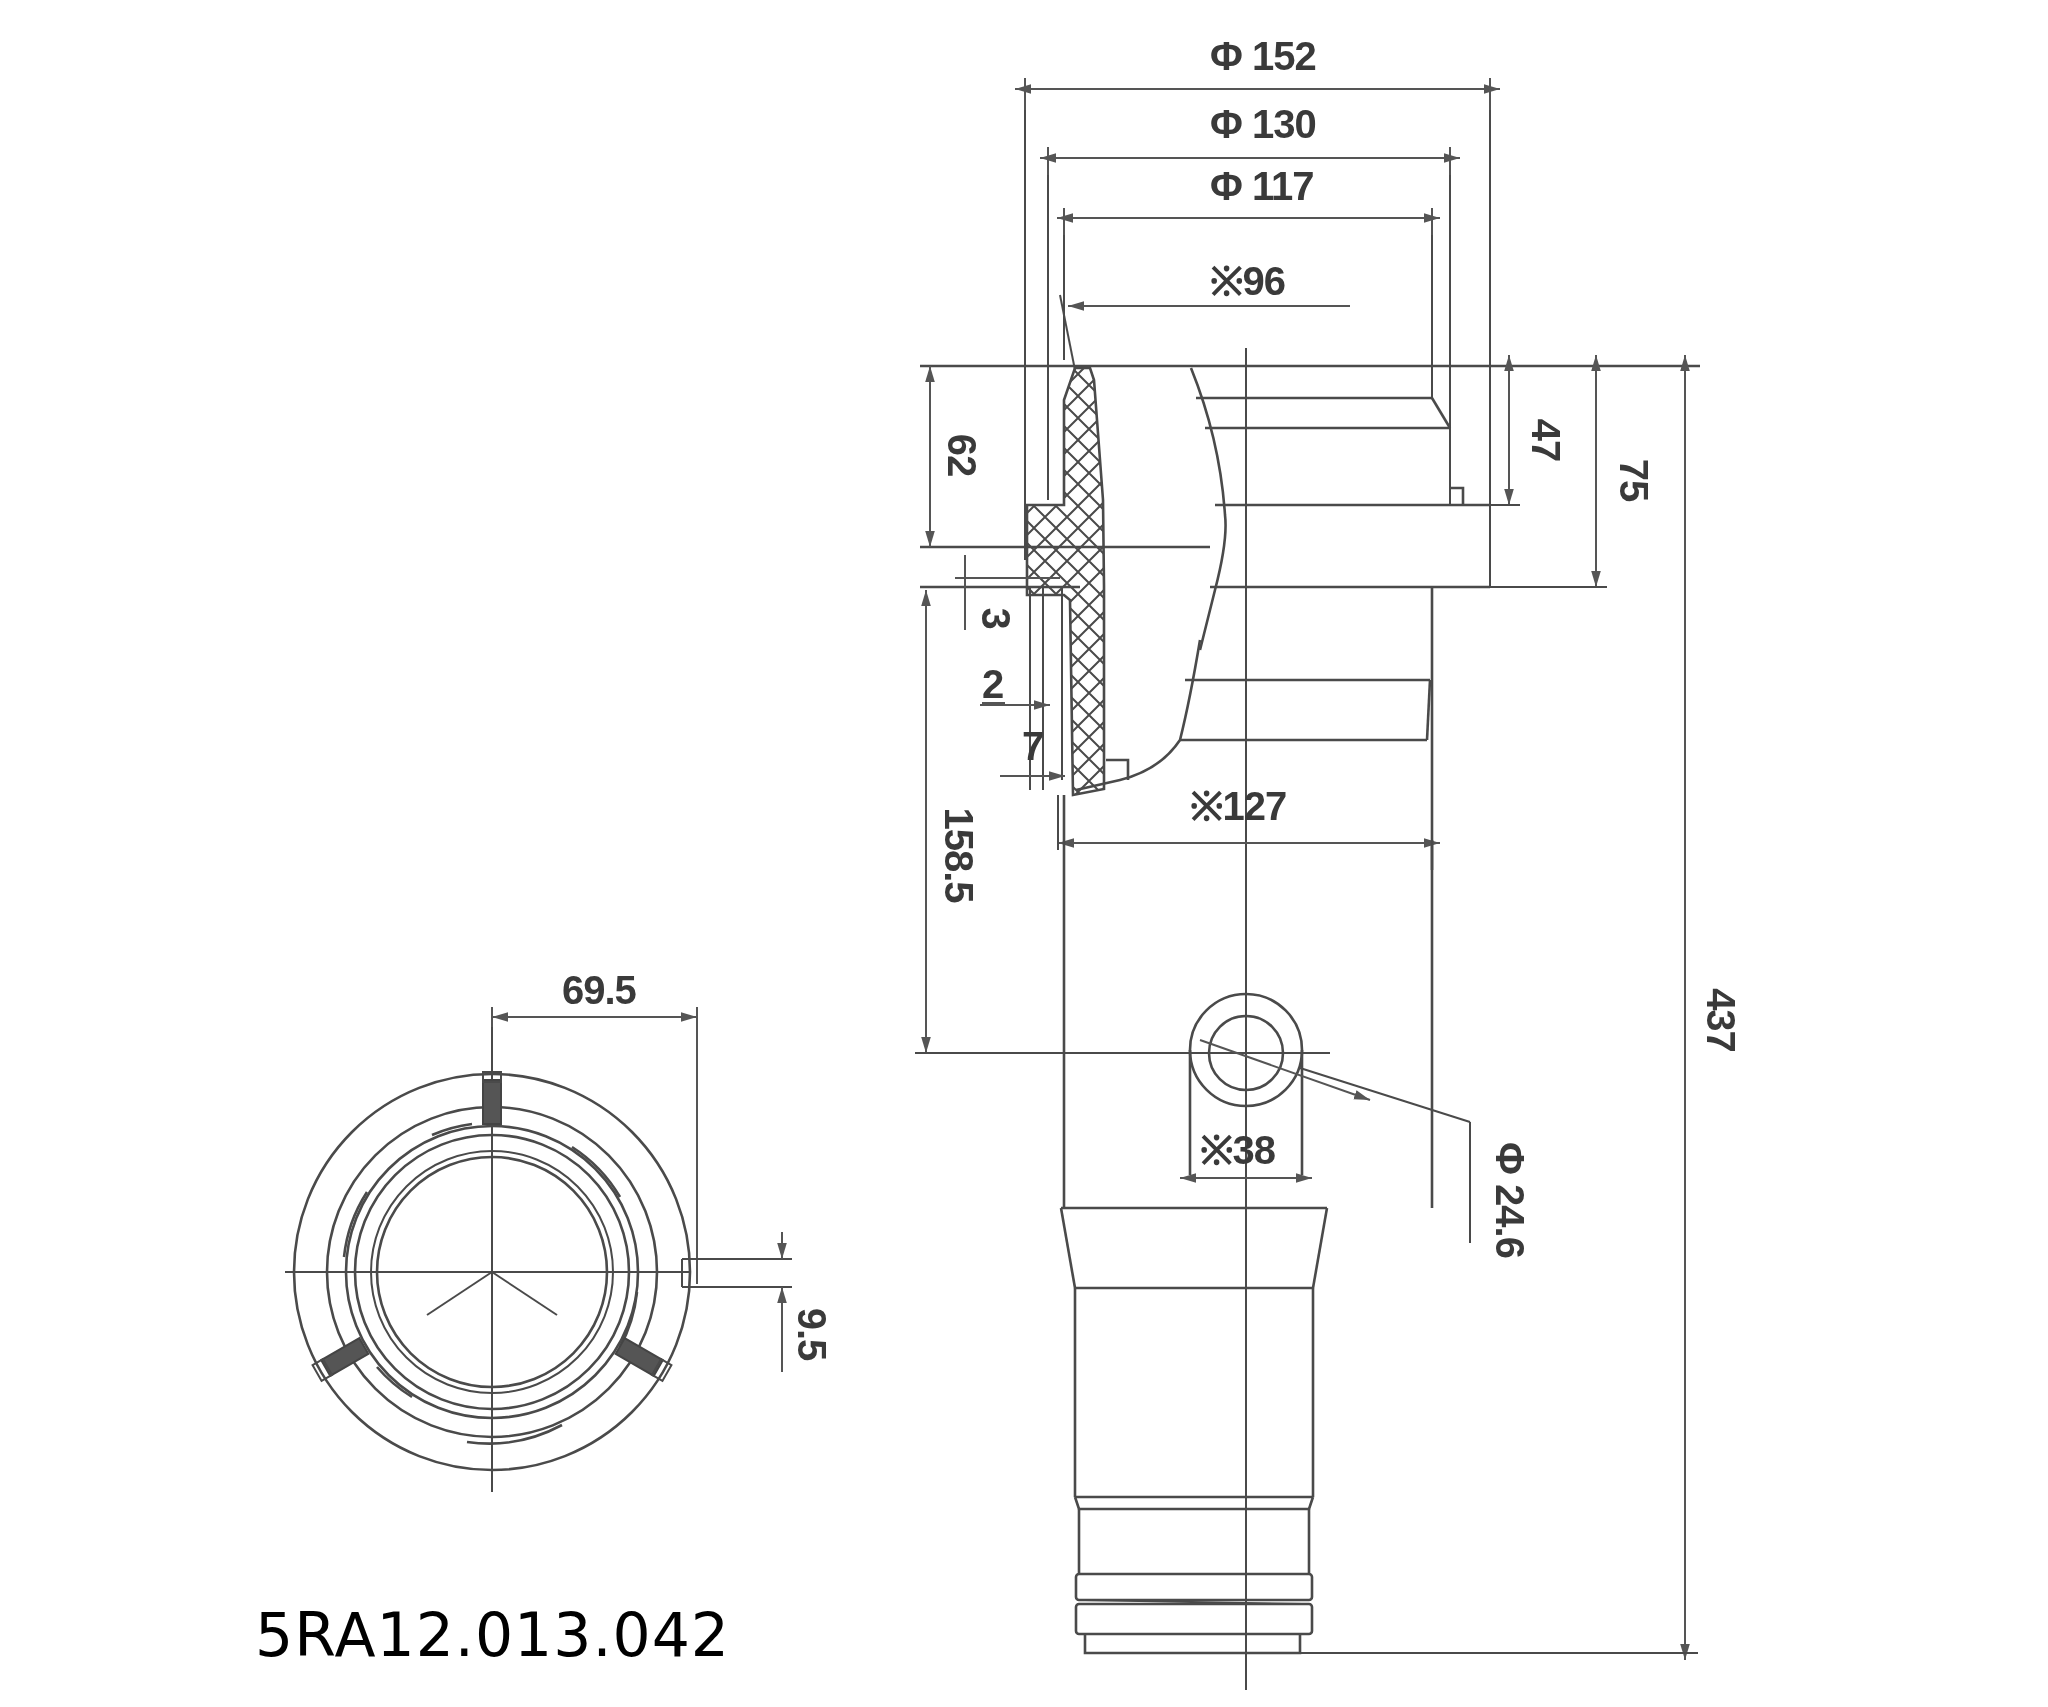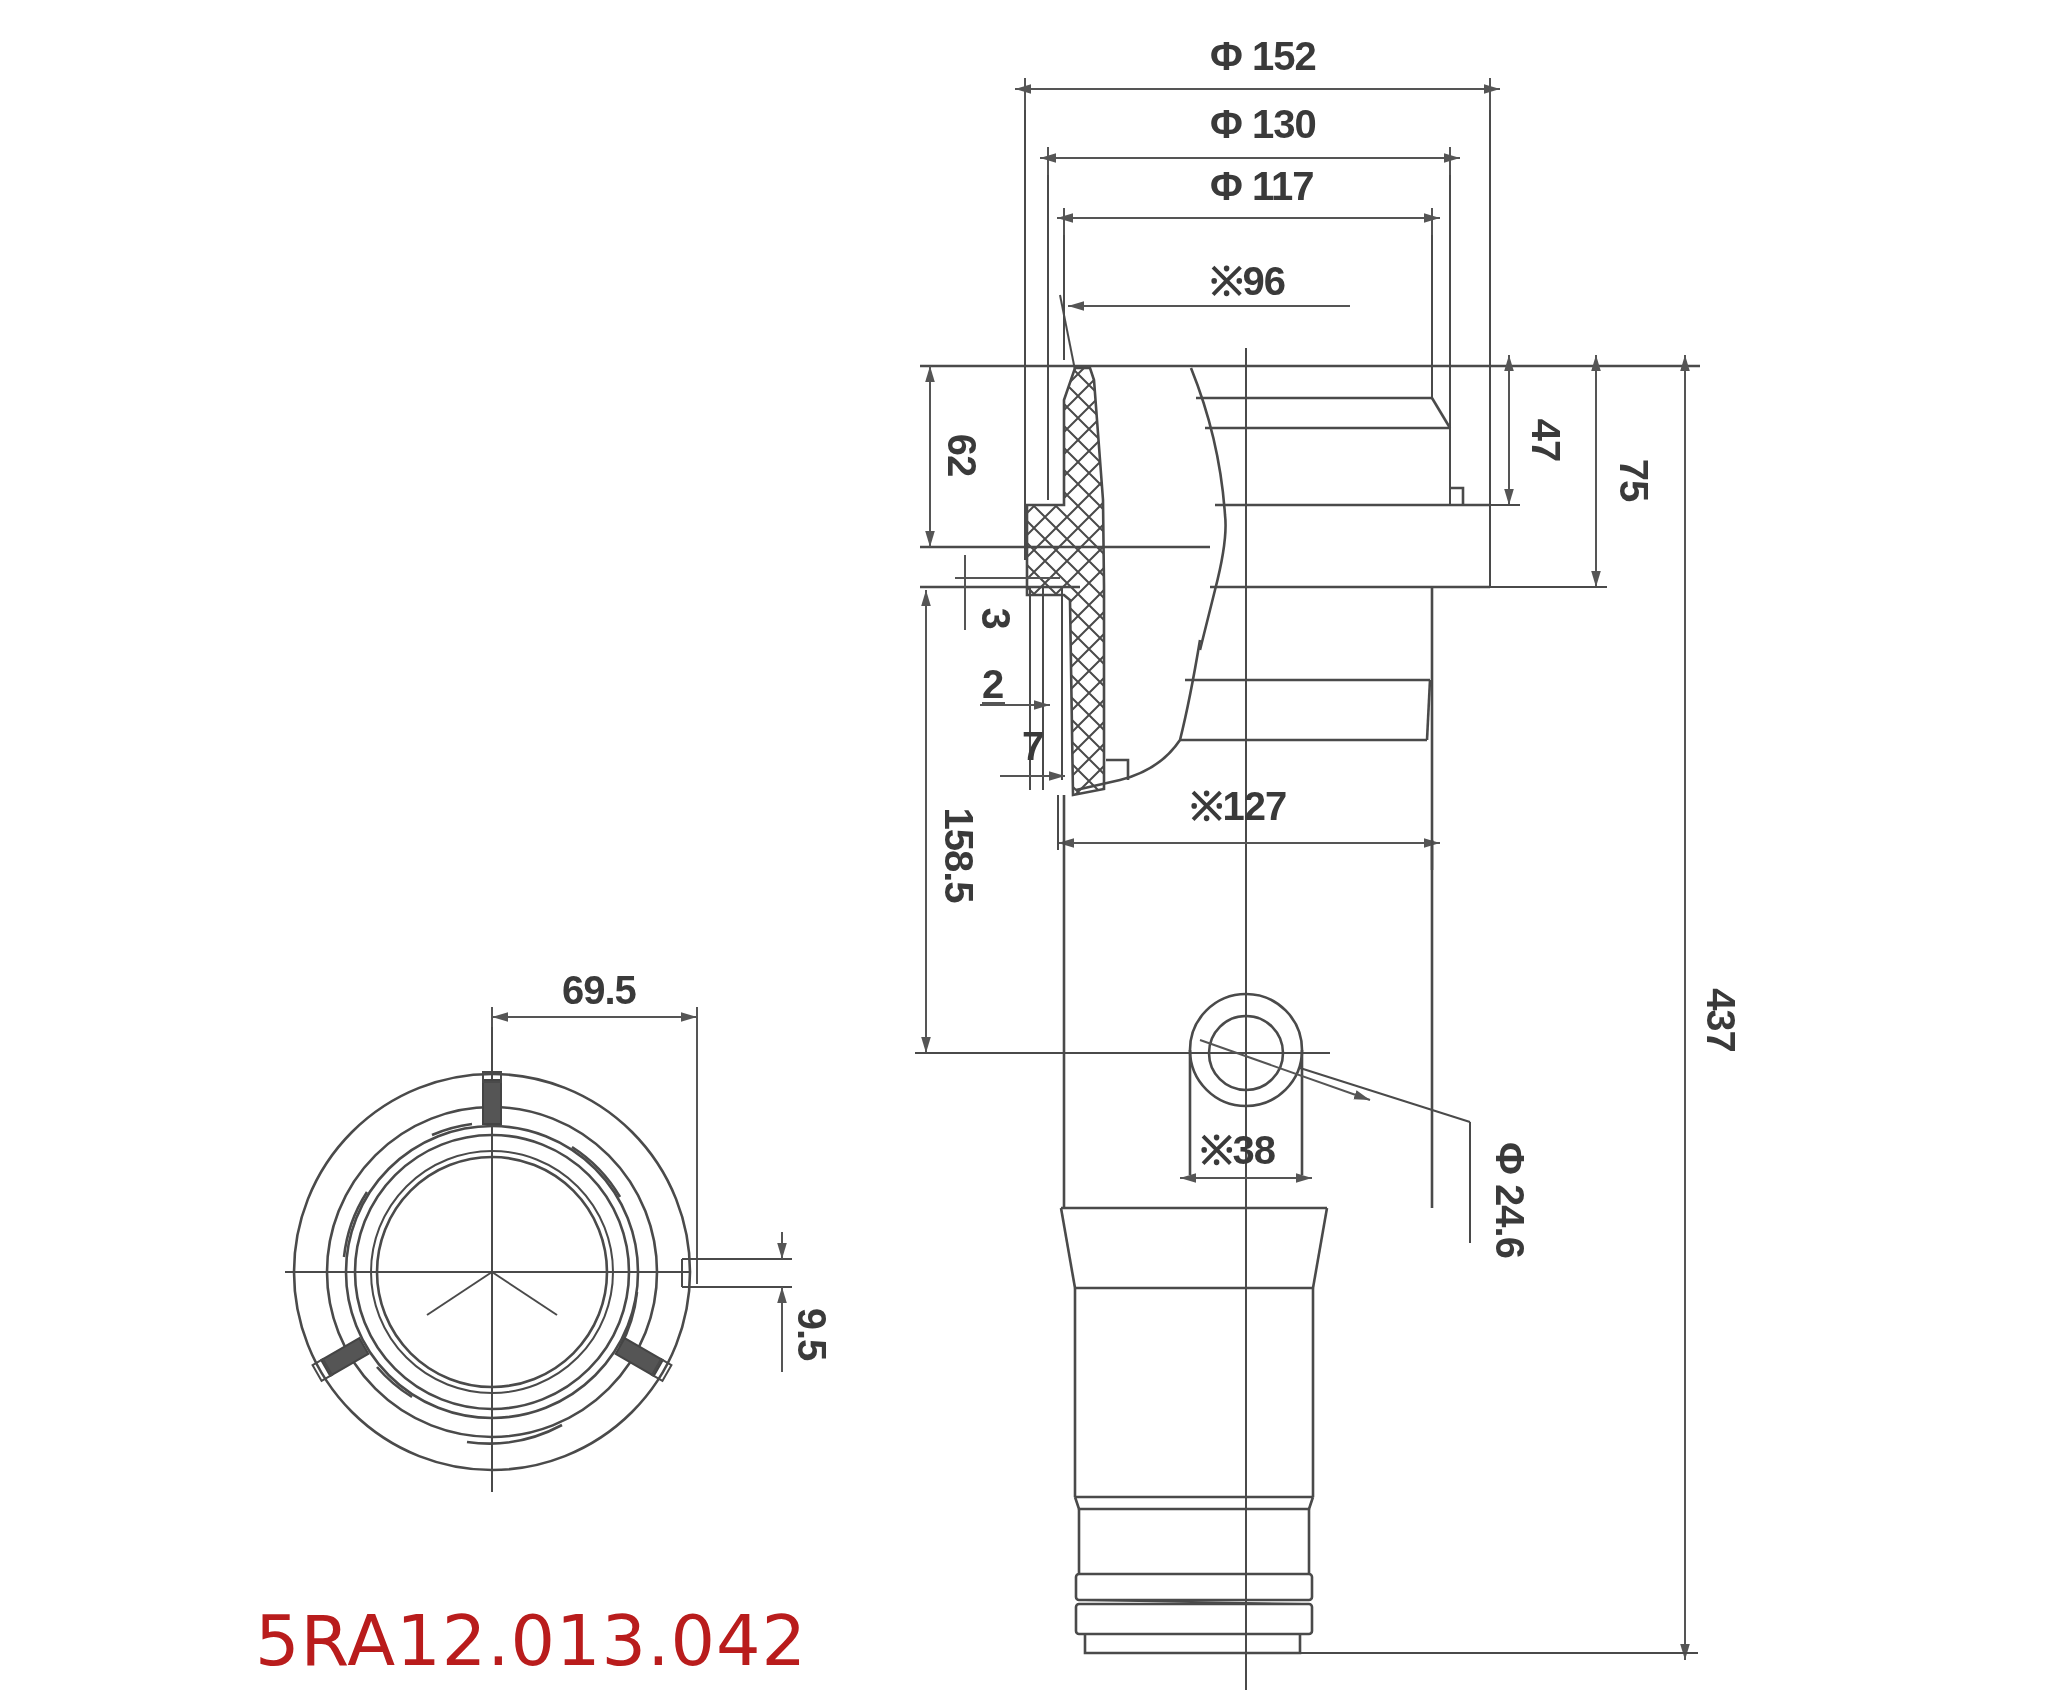--- a/index.html
+++ b/index.html
@@ -2,21 +2,21 @@
 <html><head>
 <meta charset="utf-8">
 <style>
   html, body { margin: 0; padding: 0; background: #ffffff; }
   body { width: 2048px; height: 1707px; overflow: hidden; position: relative; font-family: "Liberation Sans", sans-serif; }
   #drawing { position: absolute; left: 0; top: 0; width: 2048px; height: 1707px; }
   .ln { stroke: #4a4a4a; stroke-width: 2.6; fill: none; }
   .ln-thin { stroke: #4a4a4a; stroke-width: 2; fill: none; }
   .dim { stroke: #555; stroke-width: 2; fill: none; }
   .dimtxt { font-family: "Liberation Sans", sans-serif; font-size: 40px; fill: #3a3a3a; font-weight: bold; letter-spacing: -1px; }
-  .part-number { position: absolute; left: 255px; top: 1600px; font-family: "DejaVu Sans", sans-serif; font-size: 70px; color: #b91c1c; letter-spacing: 1px; }
+  .part-number { position: absolute; left: 255px; top: 1600px; font-family: "DejaVu Sans", sans-serif; font-size: 60px; color: #000000; letter-spacing: 1px; }
   .hatch { fill: url(#crosshatch); stroke: #4a4a4a; stroke-width: 2.6; }
   .dark { fill: #555; stroke: #444; stroke-width: 2; }
 </style>
 </head>
 <body>
 
 <svg id="drawing" viewBox="0 0 2048 1707" xmlns="http://www.w3.org/2000/svg">
   <defs>
     <pattern id="crosshatch" patternUnits="userSpaceOnUse" width="22" height="22">
       <path d="M0,0 L22,22 M22,0 L0,22" stroke="#4a4a4a" stroke-width="2"></path>

